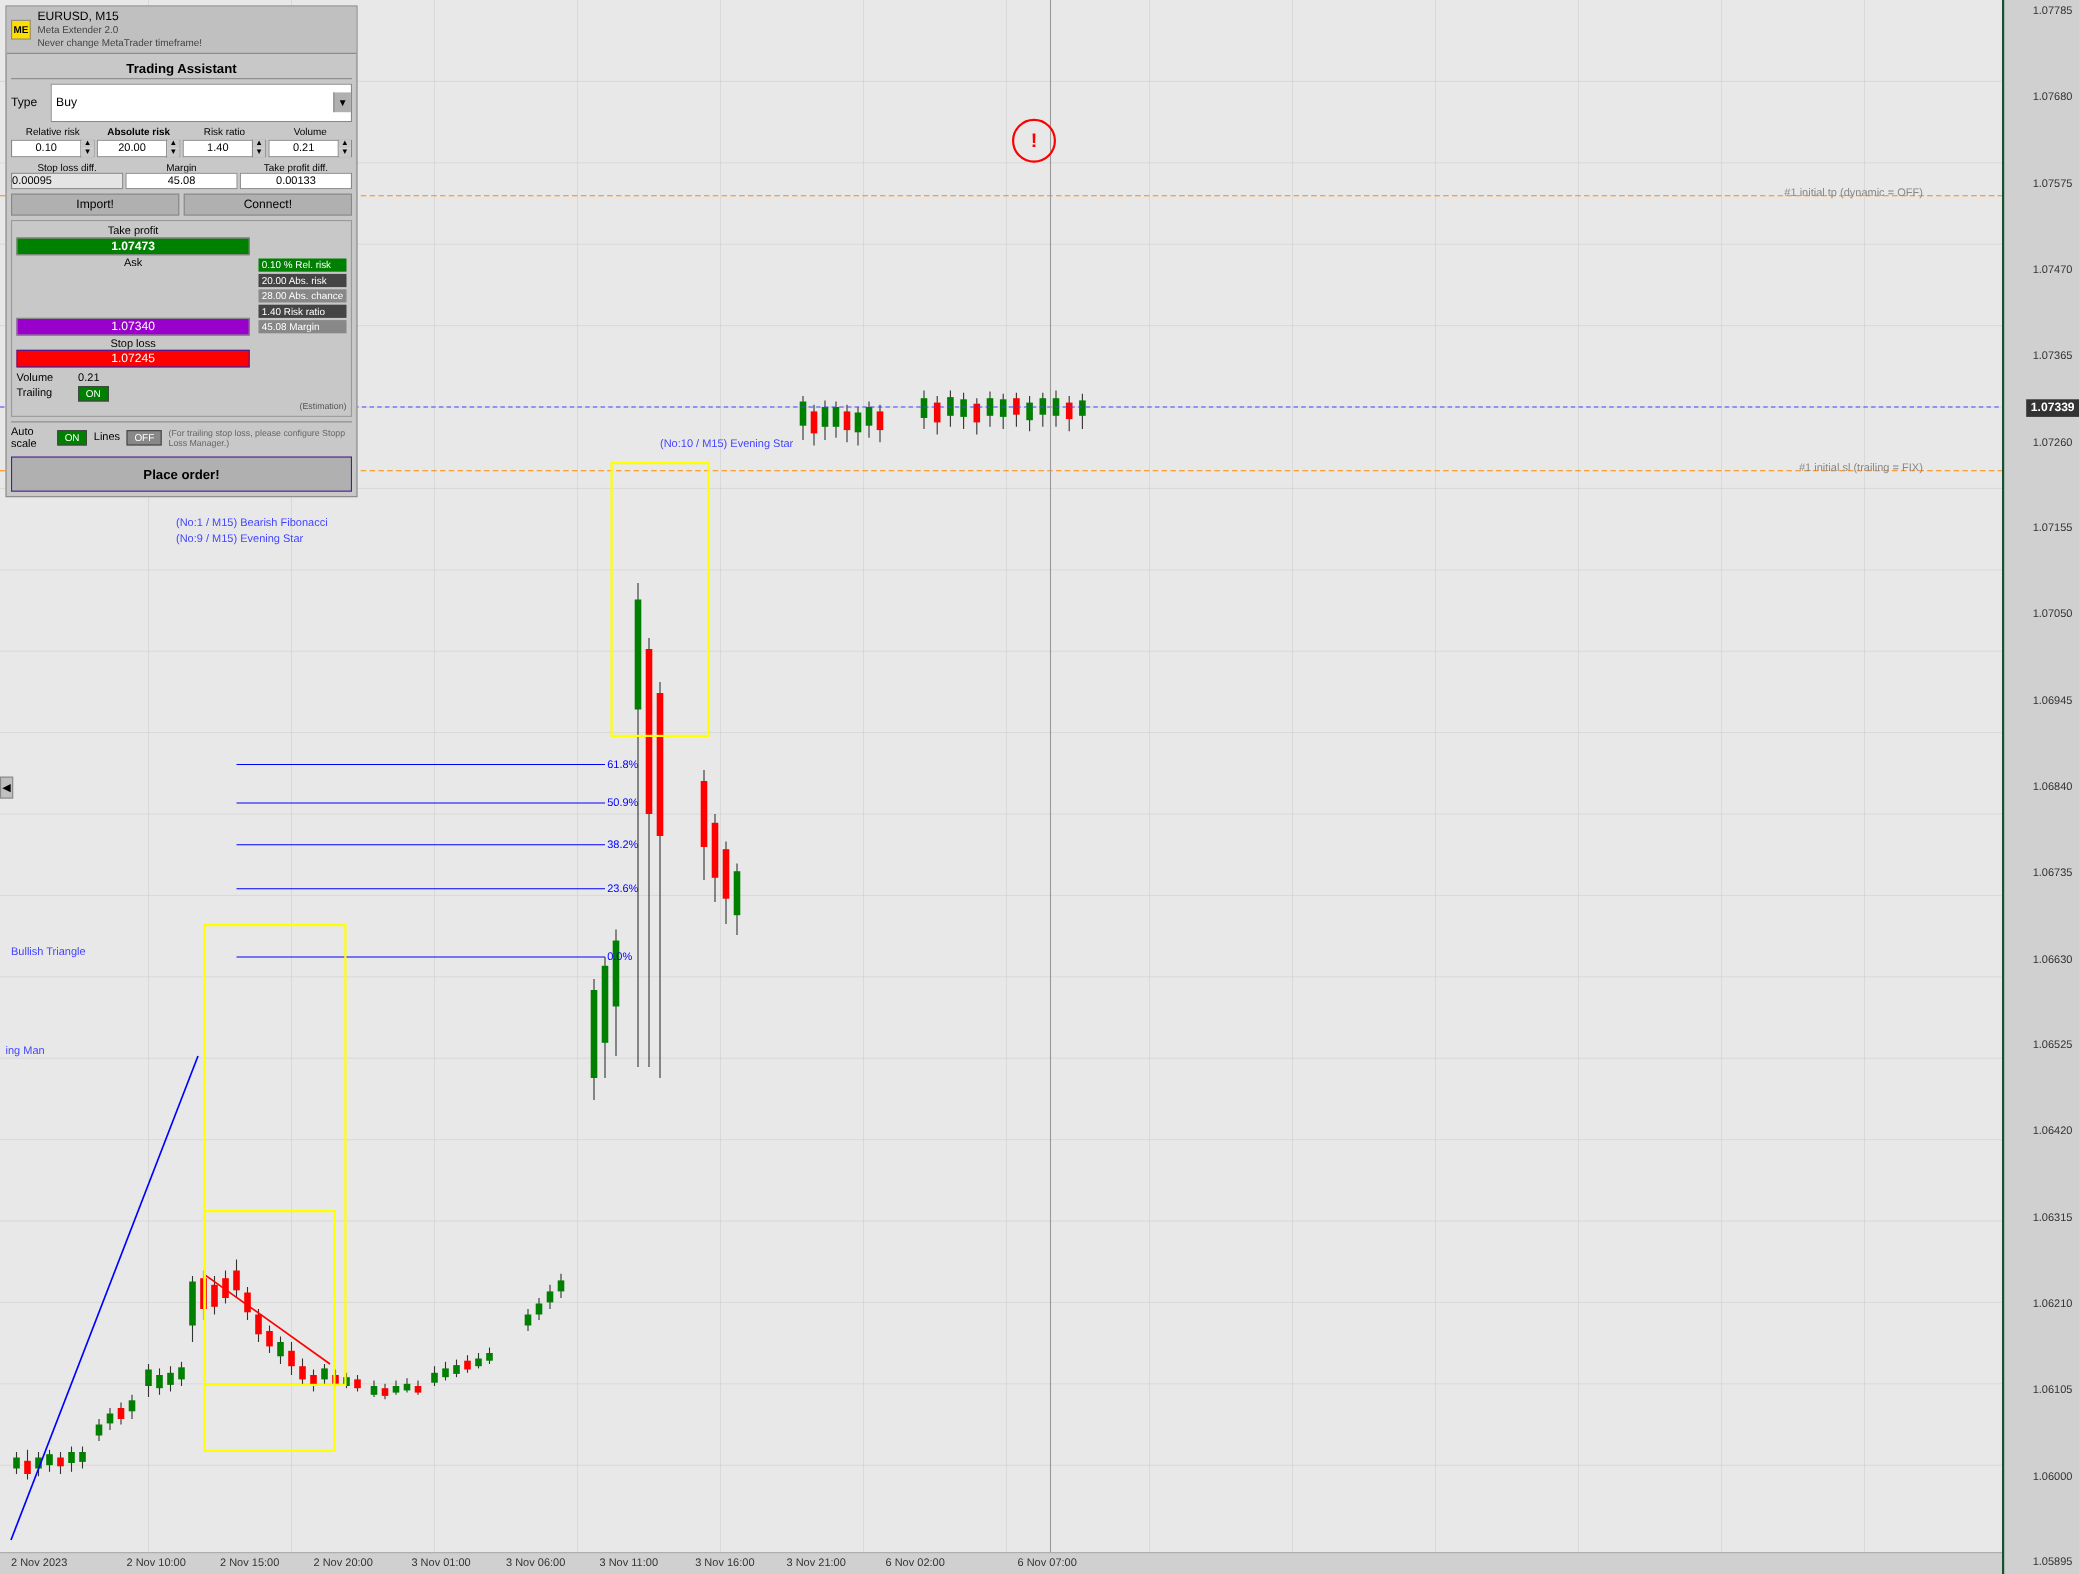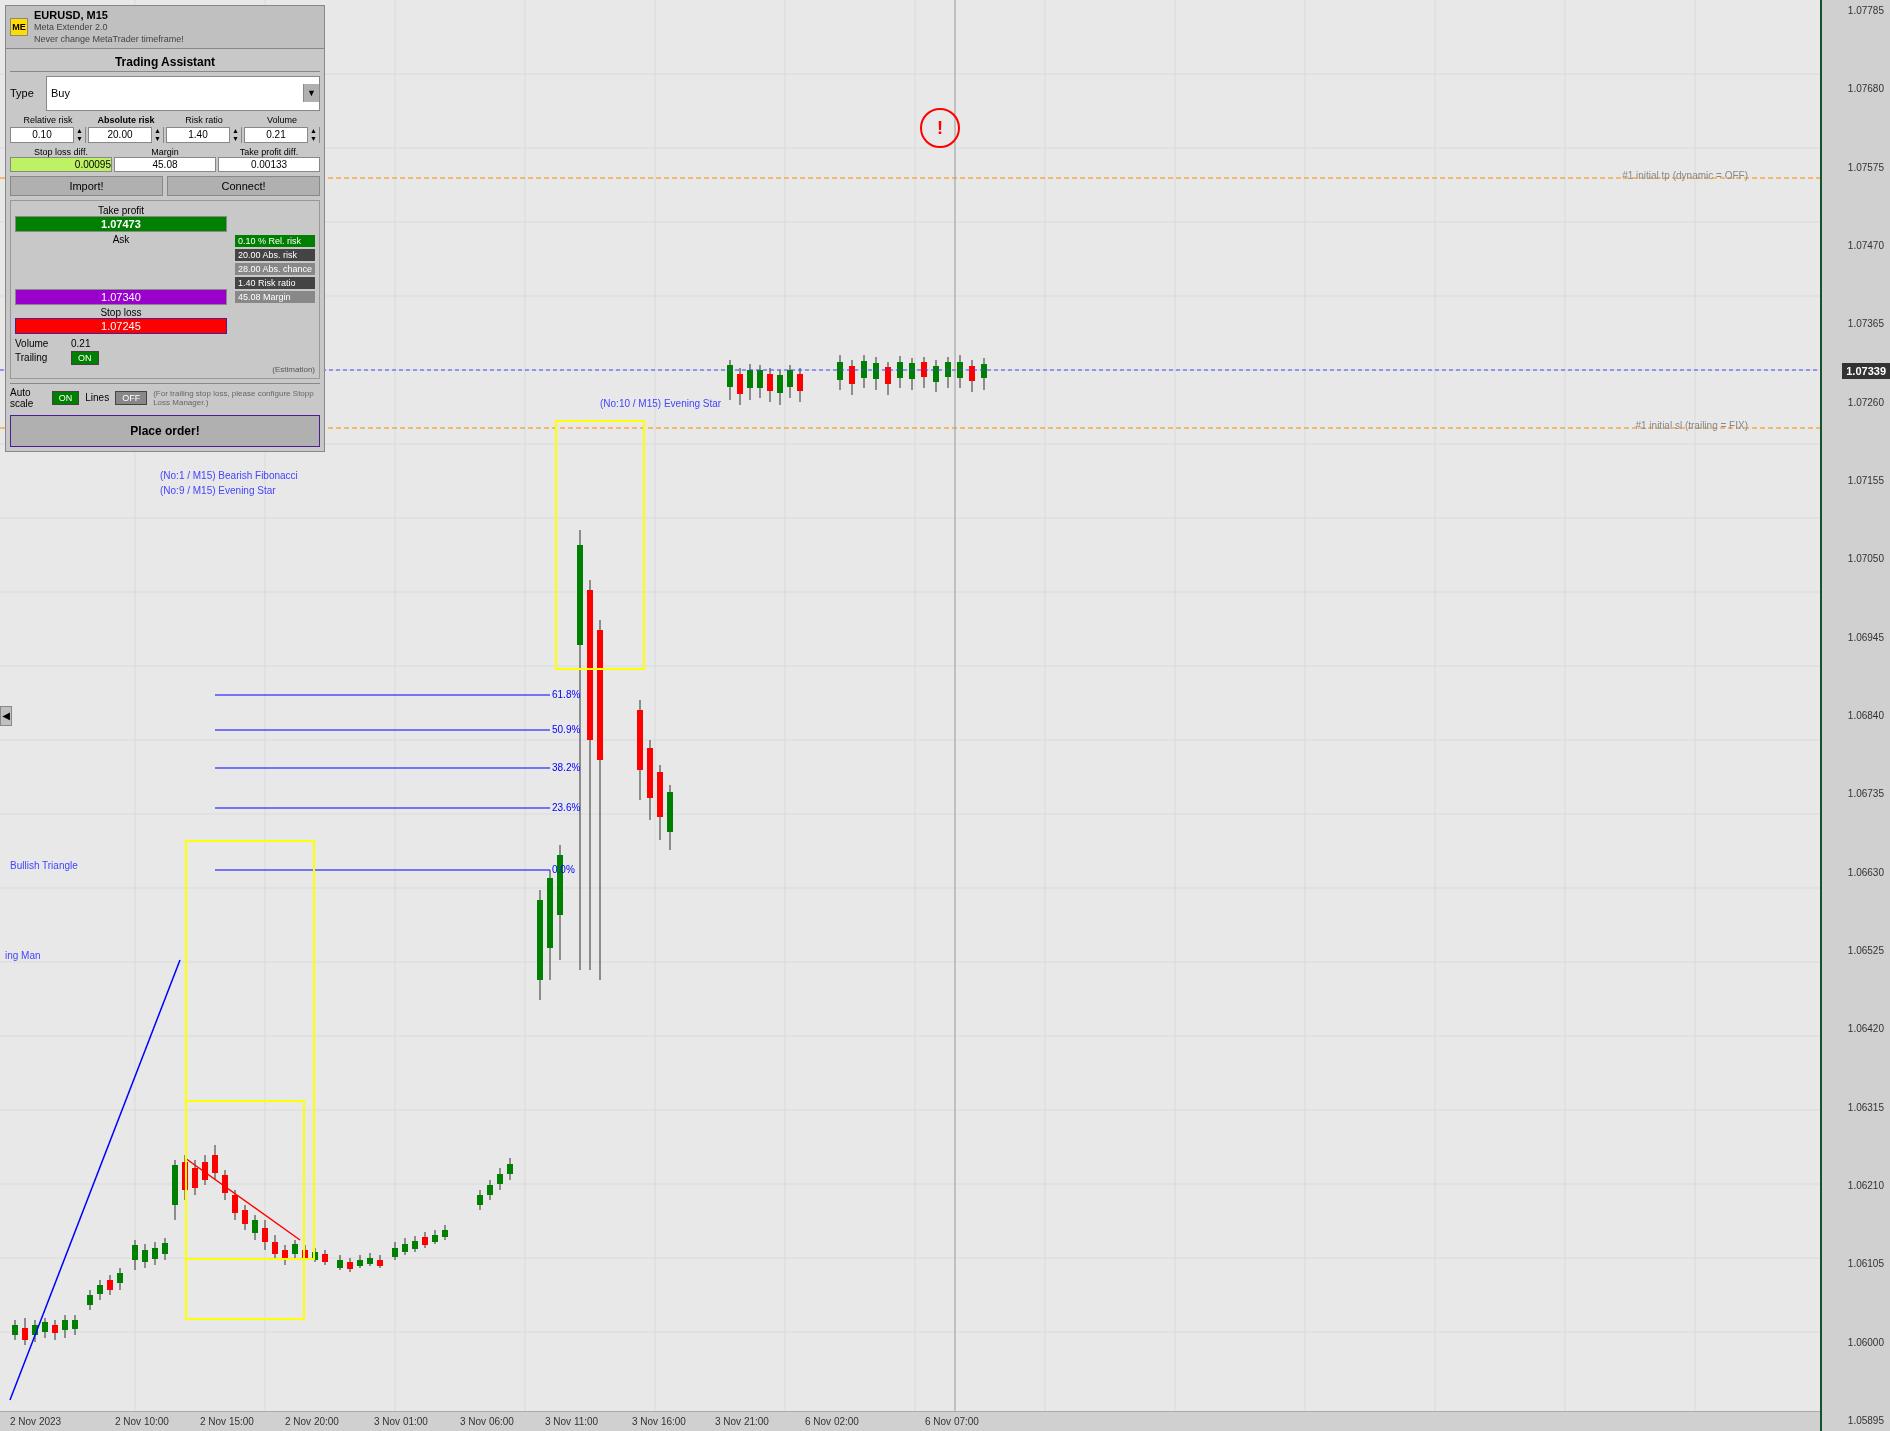--- a/index.html
+++ b/index.html
@@ -146,21 +146,21 @@
       font-size: 9px;
       font-weight: bold;
     }
 
     #panel-title-block {
       line-height: 1.3;
     }
 
     #panel-title-block .title-main {
       font-size: 11px;
-      font-weight: bold;
+      font-weight: normal;
     }
 
     #panel-title-block .title-sub {
       font-size: 9px;
       color: #444;
     }
 
     #panel-content {
       padding: 4px;
     }
@@ -771,21 +771,21 @@
         <div style="display:flex;flex-direction:column;width:12px;border-left:1px solid #888;">
           <div style="font-size:7px;text-align:center;height:8px;line-height:8px;background:#c8c8c8;">▲</div>
           <div style="font-size:7px;text-align:center;height:8px;line-height:8px;background:#c8c8c8;">▼</div>
         </div>
       </div>
     </div>
 
     <div style="display:grid;grid-template-columns:1fr 1fr 1fr;gap:2px;margin-bottom:4px;">
       <div style="display:flex;flex-direction:column;align-items:center;">
         <span style="font-size:9px;">Stop loss diff.</span>
-        <div style="border:1px solid #888;background:#bef264;width:100%;text-align:right;font-size:10px;padding:1px 0;">
+        <div style="border:1px solid #888;background:#e5e5e5;width:100%;text-align:left;font-size:10px;padding:1px 0;">
           <span>0.00095</span>
         </div>
       </div>
       <div style="display:flex;flex-direction:column;align-items:center;">
         <span style="font-size:9px;">Margin</span>
         <div style="border:1px solid #888;background:white;width:100%;text-align:center;font-size:10px;padding:1px 0;">
           <span>45.08</span>
         </div>
       </div>
       <div style="display:flex;flex-direction:column;align-items:center;">

